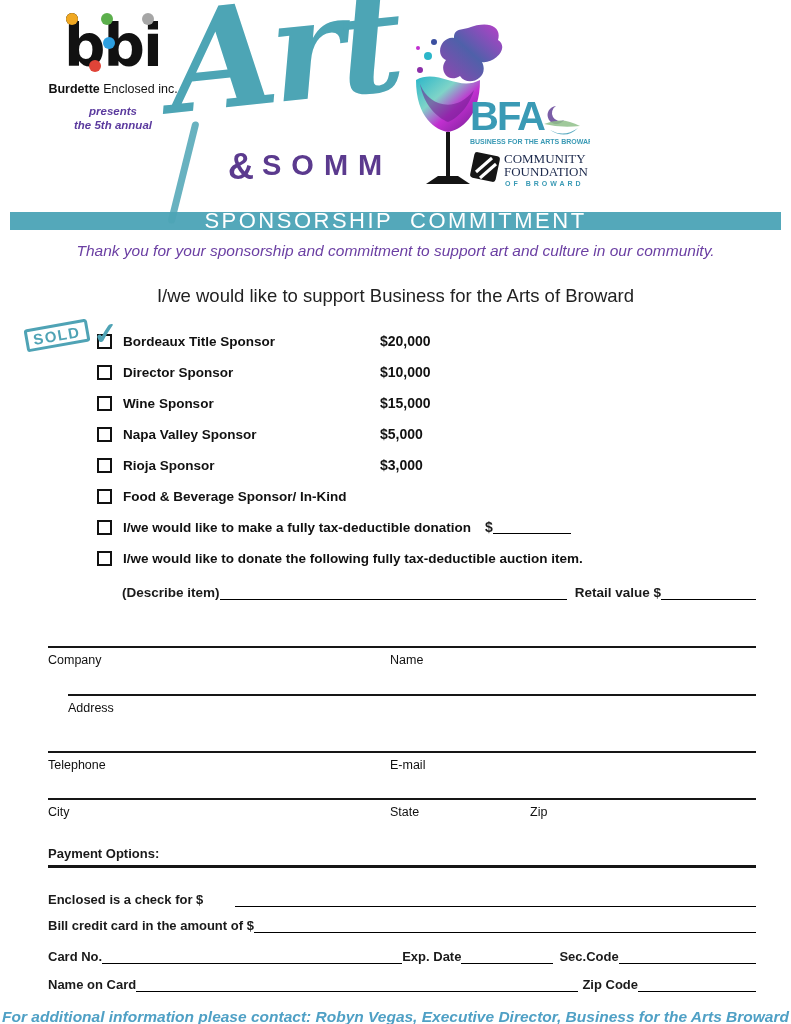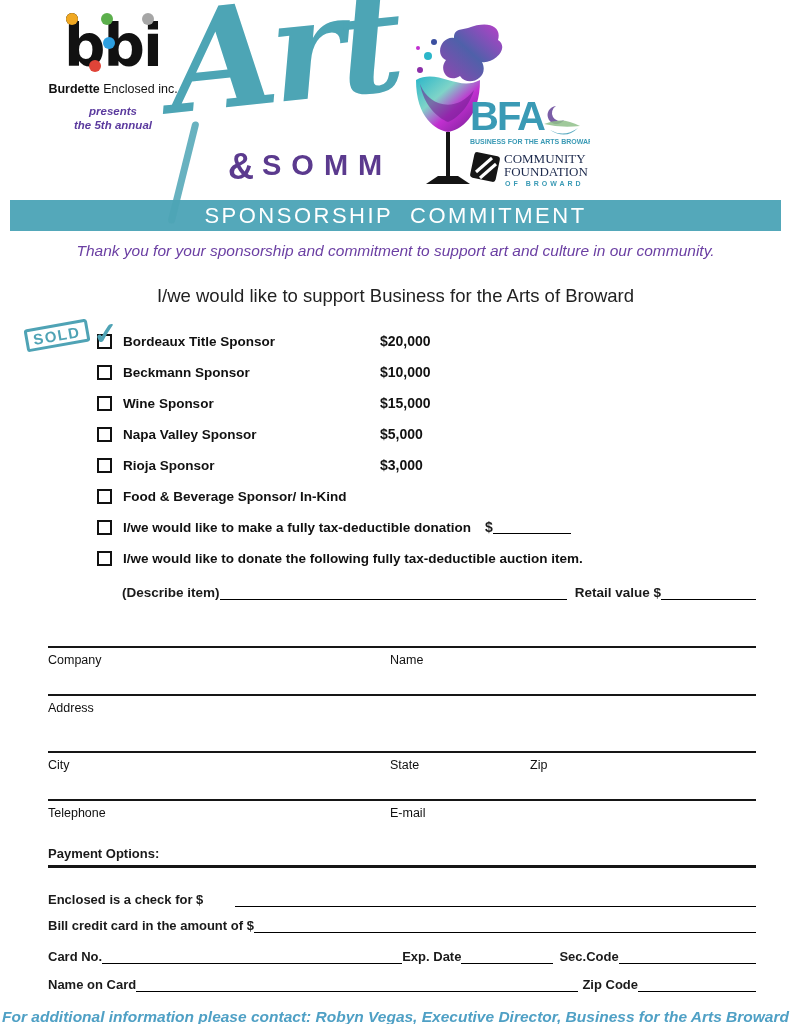--- a/index.html
+++ b/index.html
@@ -24,21 +24,21 @@
   .art-tail { position:absolute; left:180px; top:120px; width:7px; height:105px;
     background:#4da5b5; transform:rotate(14deg); border-radius:4px; opacity:.85; }
   .somm { position:absolute; left:228px; top:146px; color:#5b3a8e; font-weight:bold; white-space:nowrap; }
   .somm .amp { font-size:36px; vertical-align:-4px; }
   .somm .word { font-size:29px; letter-spacing:10px; margin-left:8px; }
   .glass { position:absolute; left:398px; top:18px; }
   .bfa-block { position:absolute; left:470px; top:92px; }
   .cf-block { position:absolute; left:468px; top:148px; }
   
   .banner {
-    margin:0 10px; height:31px; background:#54a8ba;
+    margin:12px 10px; height:18px; background:#54a8ba;
     display:flex; align-items:center; justify-content:center;
     color:#ffffff; font-size:22px; letter-spacing:2.5px; white-space:pre;
     font-weight:400;
   }
   .thankyou {
     margin-top:11px; text-align:center; color:#6b3fa3;
     font-style:italic; font-weight:normal; font-size:15.5px;
   }
   .support-heading { margin-top:25px; text-align:center; font-size:18.5px; color:#222; }
   
@@ -173,21 +173,21 @@
     <div class="sp-row">
       <div class="sold-stamp">SOLD</div>
       <span class="cb"></span>
       <span class="check-glyph">✓</span>
       <span class="sp-label">Bordeaux Title Sponsor</span>
       <span class="sp-amount">$20,000</span>
     </div>
 
     <div class="sp-row">
       <span class="cb"></span>
-      <span class="sp-label">Beckmann Sponsor</span>
+      <span class="sp-label">Director Sponsor</span>
       <span class="sp-amount">$10,000</span>
     </div>
 
     <div class="sp-row">
       <span class="cb"></span>
       <span class="sp-label">Wine Sponsor</span>
       <span class="sp-amount">$15,000</span>
     </div>
 
     <div class="sp-row">
@@ -225,31 +225,31 @@
     <span class="ul fill"></span>
     <span class="lbl retail">Retail value $</span>
     <span class="ul end"></span>
   </div>
 
   <div class="contact-form">
     <div class="frow" style="height:48px;">
       <span class="flabel" style="left:0;">Company</span>
       <span class="flabel" style="left:342px;text-align:center;">Name</span>
     </div>
-    <div class="frow" style="height:57px;">
+    <div class="frow" style="height:57px;margin-left:20px;">
       <span class="flabel" style="left:0;">Address</span>
+    </div>
+    <div class="frow" style="height:47px;">
+      <span class="flabel" style="left:0;">Telephone</span>
+      <span class="flabel" style="left:342px;">E-mail</span>
     </div>
     <div class="frow" style="height:48px;">
       <span class="flabel" style="left:0;">City</span>
       <span class="flabel" style="left:342px;">State</span>
       <span class="flabel" style="left:482px;">Zip</span>
-    </div>
-    <div class="frow" style="height:47px;">
-      <span class="flabel" style="left:0;">Telephone</span>
-      <span class="flabel" style="left:342px;">E-mail</span>
     </div>
   </div>
 
   <div class="payment">
     <div class="pay-head">Payment Options:</div>
 
     <div class="pay-line" style="margin-top:24px;gap:32px;">
       <span class="lbl">Enclosed is a check for $</span>
       <span class="ul fill"></span>
     </div>

